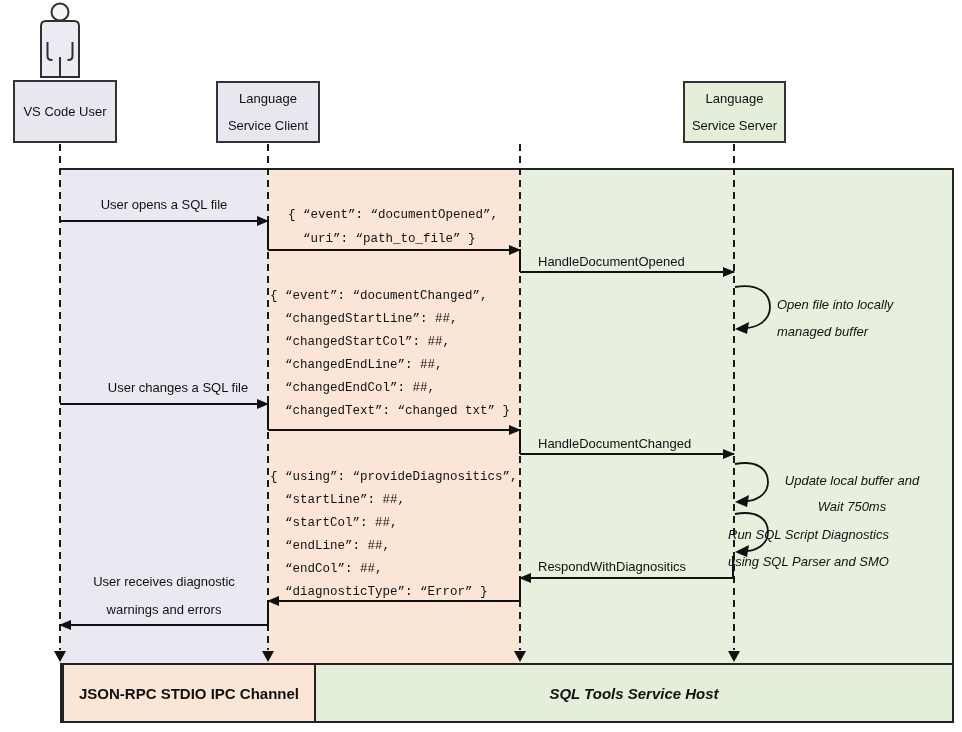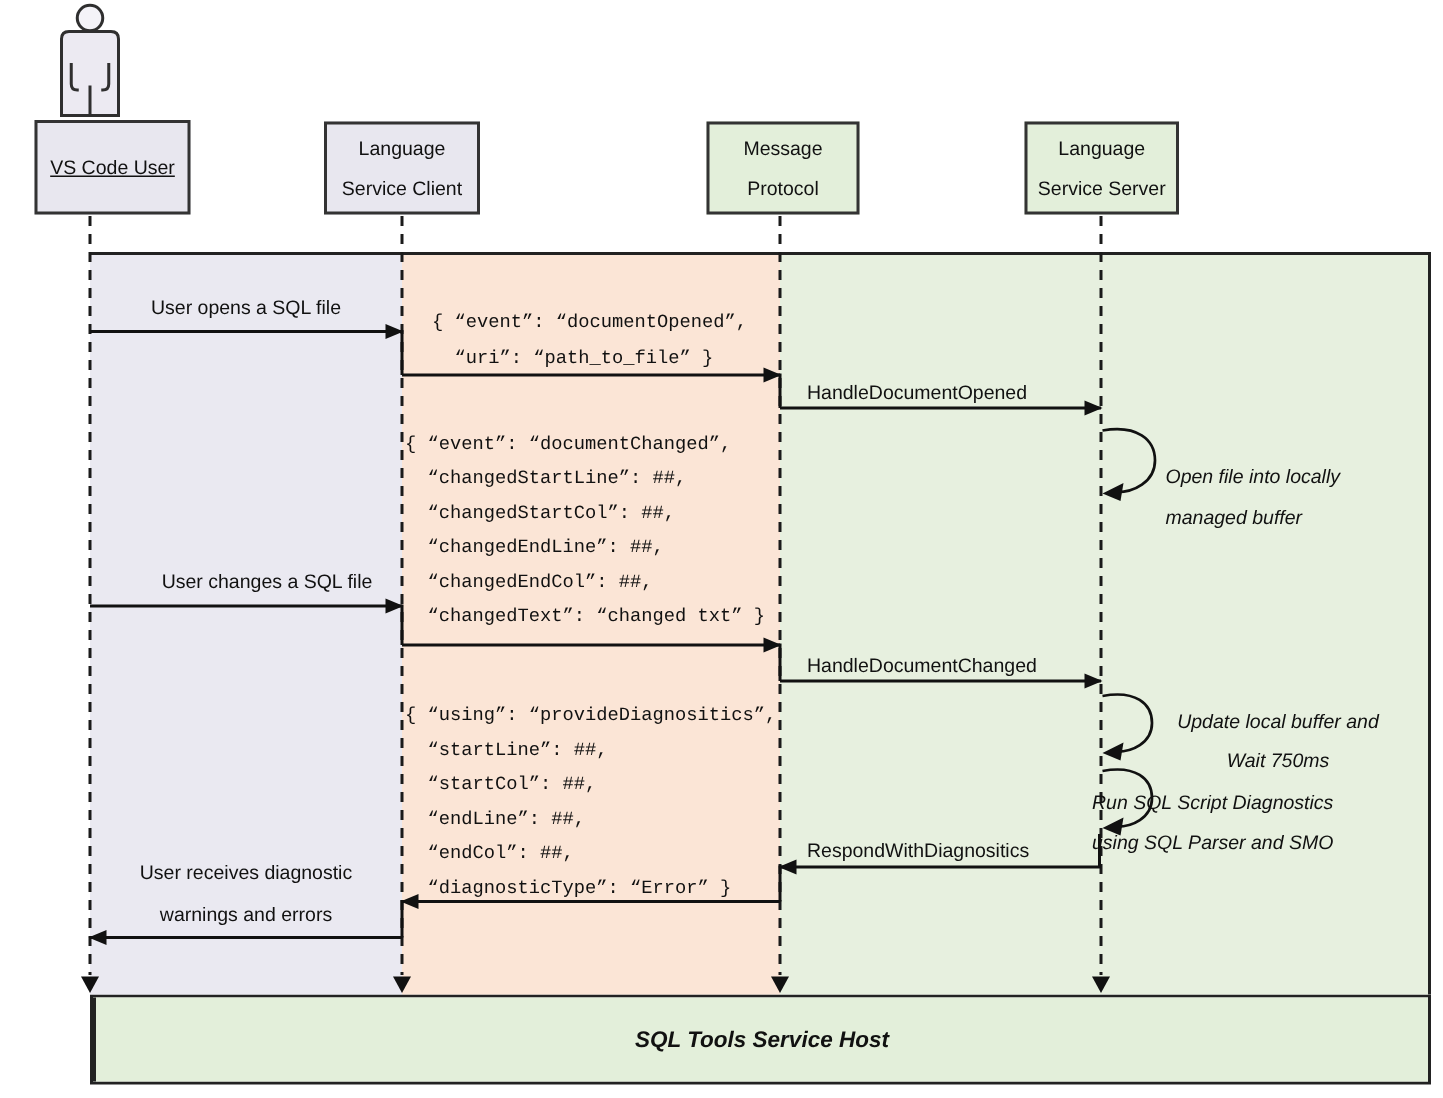--- a/index.html
+++ b/index.html
@@ -57,35 +57,34 @@
 <div id="canvas">
 
   <svg style="position:absolute;left:38px;top:2px;" width="44" height="78" viewBox="0 0 44 78">
     <circle cx="22" cy="10" r="8.5" fill="#f4f3f8" stroke="#2f2f2f" stroke-width="2"></circle>
     <path d="M8,19 h28 q5,0 5,5 v51 h-38 v-51 q0,-5 5,-5 z" fill="#eceaf2" stroke="#2f2f2f" stroke-width="2"></path>
     <path d="M9.5,40 v14 q0,4 4,4 h1" fill="none" stroke="#2f2f2f" stroke-width="2"></path>
     <path d="M34.5,40 v14 q0,4 -4,4 h-1" fill="none" stroke="#2f2f2f" stroke-width="2"></path>
     <path d="M22,55 v20" fill="none" stroke="#2f2f2f" stroke-width="2"></path>
   </svg>
 
-  <div class="actor-box actor-lavender" style="left:23px;top:80px;width:104px;height:63px;text-decoration:underline;">VS Code User</div>
+  <div class="actor-box actor-lavender" style="left:13px;top:80px;width:104px;height:63px;">VS Code User</div>
   <div class="actor-box actor-lavender" style="left:216px;top:81px;width:104px;height:62px;">Language
 Service Client</div>
-  <div class="actor-box actor-green" style="left:471px;top:81px;width:102px;height:62px;">Message
-Protocol</div>
   <div class="actor-box actor-green" style="left:683px;top:81px;width:103px;height:62px;">Language
 Service Server</div>
 
   <div id="region">
     <div id="band-row">
       <div class="band band-lavender"></div>
       <div class="band band-peach"></div>
       <div class="band band-green"></div>
     </div>
     <div id="lane-row">
+      <div class="lane lane-2">JSON-RPC STDIO IPC Channel</div>
       <div class="lane lane-3">SQL Tools Service Host</div>
     </div>
   </div>
 
   <div class="lifeline" style="left:59px;top:144px;height:506px;"></div>
   <div class="lifeline" style="left:267px;top:144px;height:506px;"></div>
   <div class="lifeline" style="left:519px;top:144px;height:506px;"></div>
   <div class="lifeline" style="left:733px;top:144px;height:506px;"></div>
 
   <div class="down-head" style="left:54px;top:651px;"></div>
@@ -126,21 +125,21 @@
 
   <div class="msg-label center" style="left:60px;top:197px;width:208px;">User opens a SQL file</div>
   <div class="msg-label center" style="left:60px;top:380px;width:236px;">User changes a SQL file</div>
   <div class="msg-label center" style="left:60px;top:568px;width:208px;line-height:28px;">User receives diagnostic
 warnings and errors</div>
 
   <div class="msg-label" style="left:538px;top:254px;">HandleDocumentOpened</div>
   <div class="msg-label" style="left:538px;top:436px;">HandleDocumentChanged</div>
   <div class="msg-label" style="left:538px;top:559px;">RespondWithDiagnositics</div>
 
-  <div class="note" style="left:777px;top:291px;margin-top:13px;">Open file into locally
+  <div class="note" style="left:777px;top:291px;">Open file into locally
 managed buffer</div>
   <div class="note center" style="left:768px;top:468px;width:168px;line-height:26px;">Update local buffer and
 Wait 750ms</div>
   <div class="note" style="left:728px;top:521px;">Run SQL Script Diagnostics
 using SQL Parser and SMO</div>
 
   <div class="mono-block" style="left:288px;top:203px;line-height:24px;">{ “event”: “documentOpened”,
   “uri”: “path_to_file” }</div>
   <div class="mono-block" style="left:270px;top:285px;">{ “event”: “documentChanged”,
   “changedStartLine”: ##,

